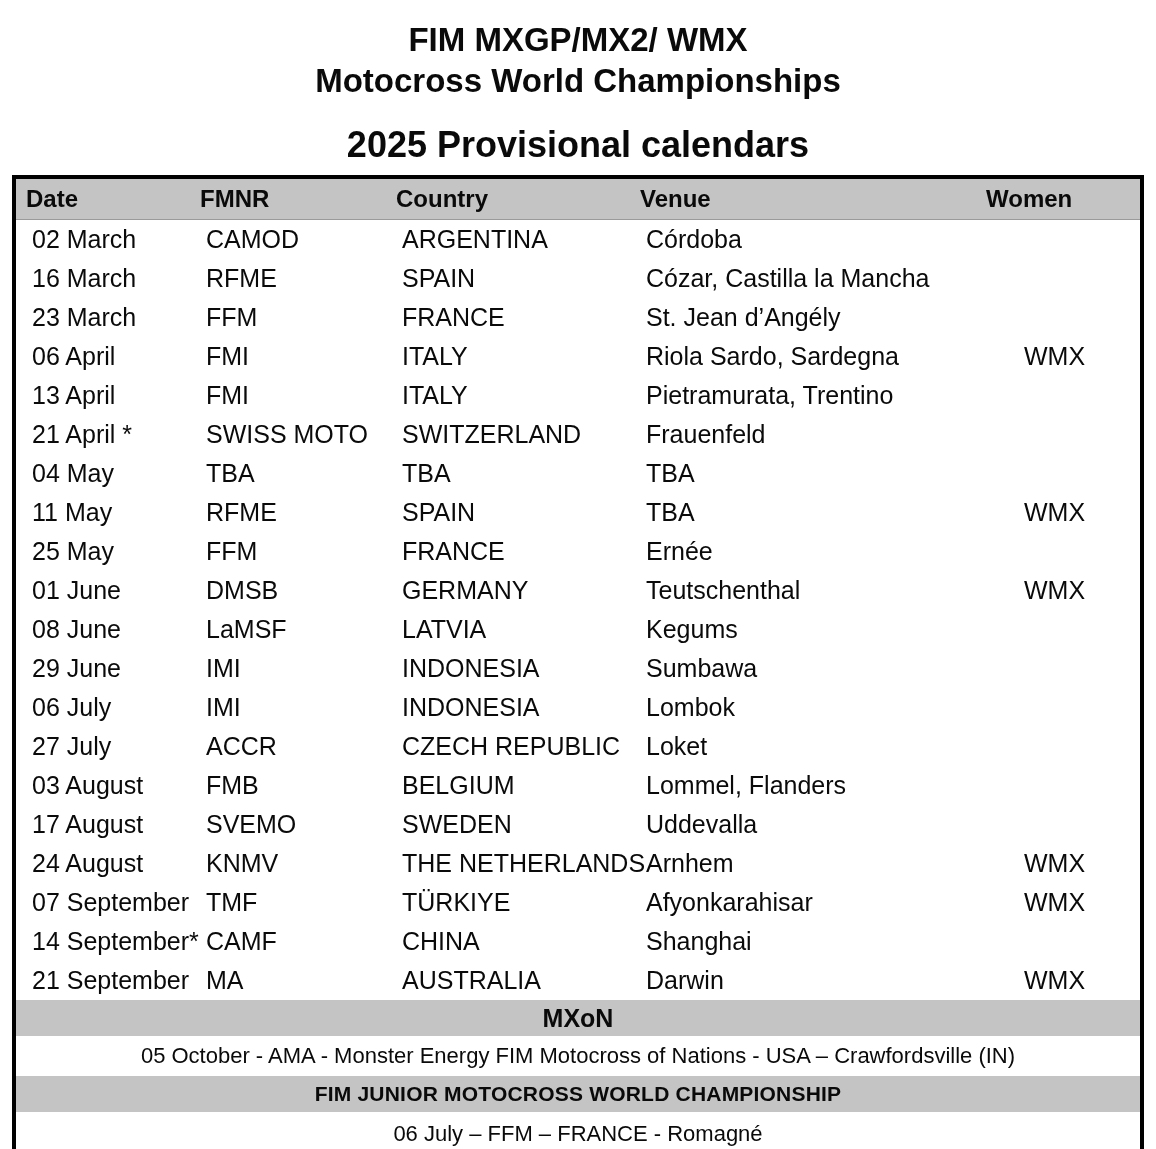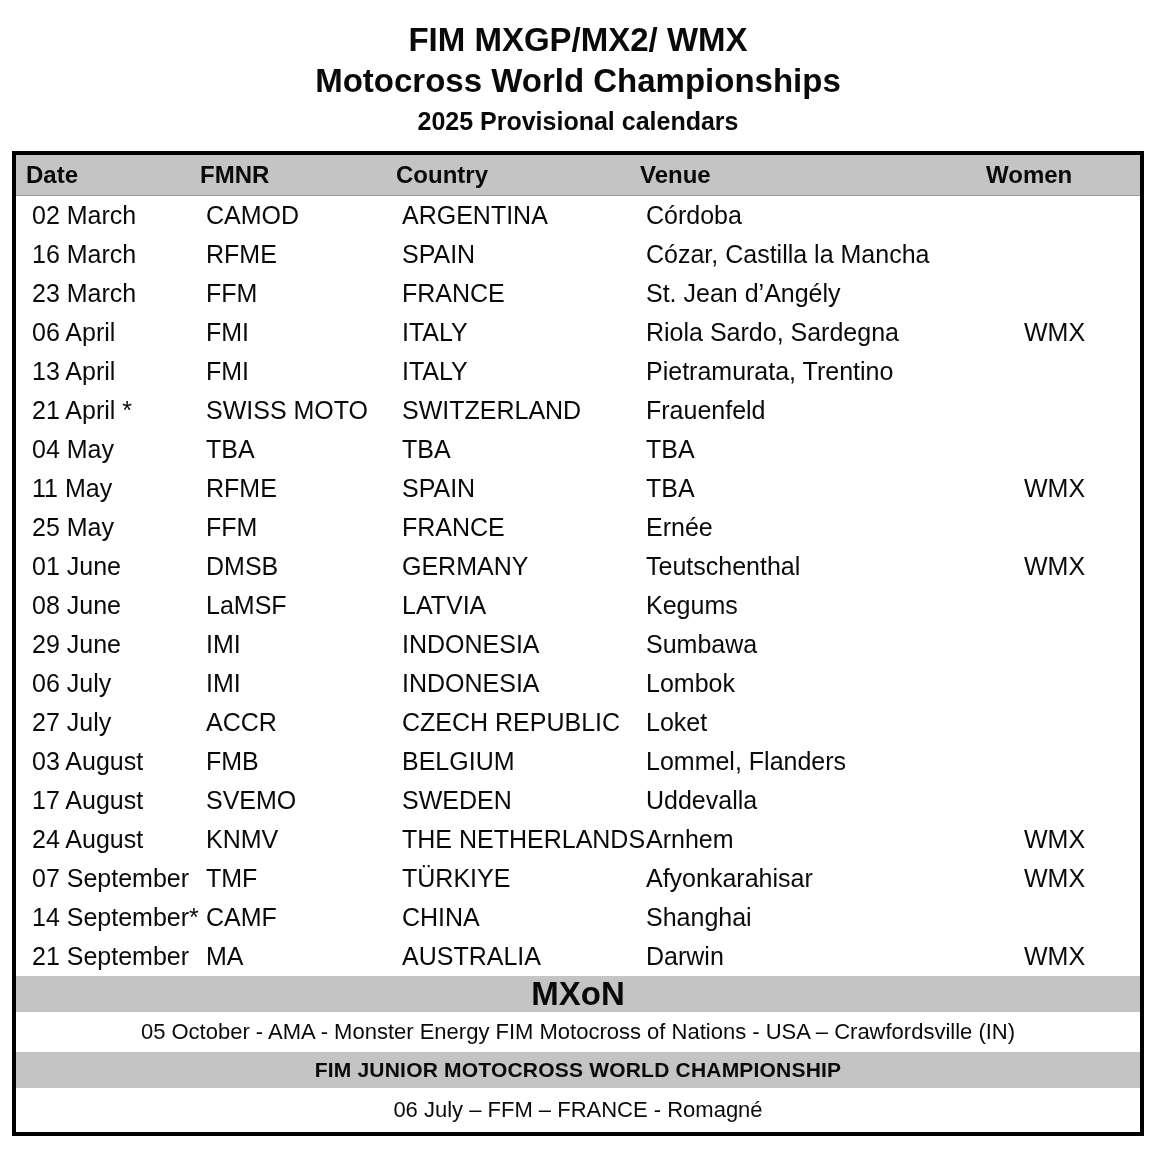--- a/index.html
+++ b/index.html
@@ -21,23 +21,23 @@
     text-align: center;
     padding-top: 19px;
   }
   .title-line {
     font-size: 33px;
     font-weight: bold;
     line-height: 41px;
     letter-spacing: 0px;
   }
   .subtitle {
-    font-size: 25px;
-    font-weight: bold;
-    margin-top: 4px;
+    font-size: 36px;
+    font-weight: bold;
+    margin-top: 28px;
     line-height: 32px;
   }
   .cal-table {
     margin: 14px 0 16px 12px;
     width: 1124px;
     border: 4px solid #000000;
     background: #ffffff;
   }
   .thead-row {
     height: 41px;
@@ -66,21 +66,21 @@
   .c-women   { flex: 1 1 auto; }
   .body-row .c-women { padding-left: 32px; box-sizing: border-box; }
   .section-bar {
     background: #c4c4c4;
     height: 36px;
     display: flex;
     align-items: center;
     justify-content: center;
     font-weight: bold;
   }
-  .bar-mxon { font-size: 33px; }
+  .bar-mxon { font-size: 25px; }
   .bar-junior { font-size: 21px; letter-spacing: 0.2px; }
   .section-row {
     height: 40px;
     display: flex;
     align-items: center;
     justify-content: center;
     font-size: 22px;
     background: #ffffff;
   }
   .section-row.last { height: 44px; text-align: center; }

